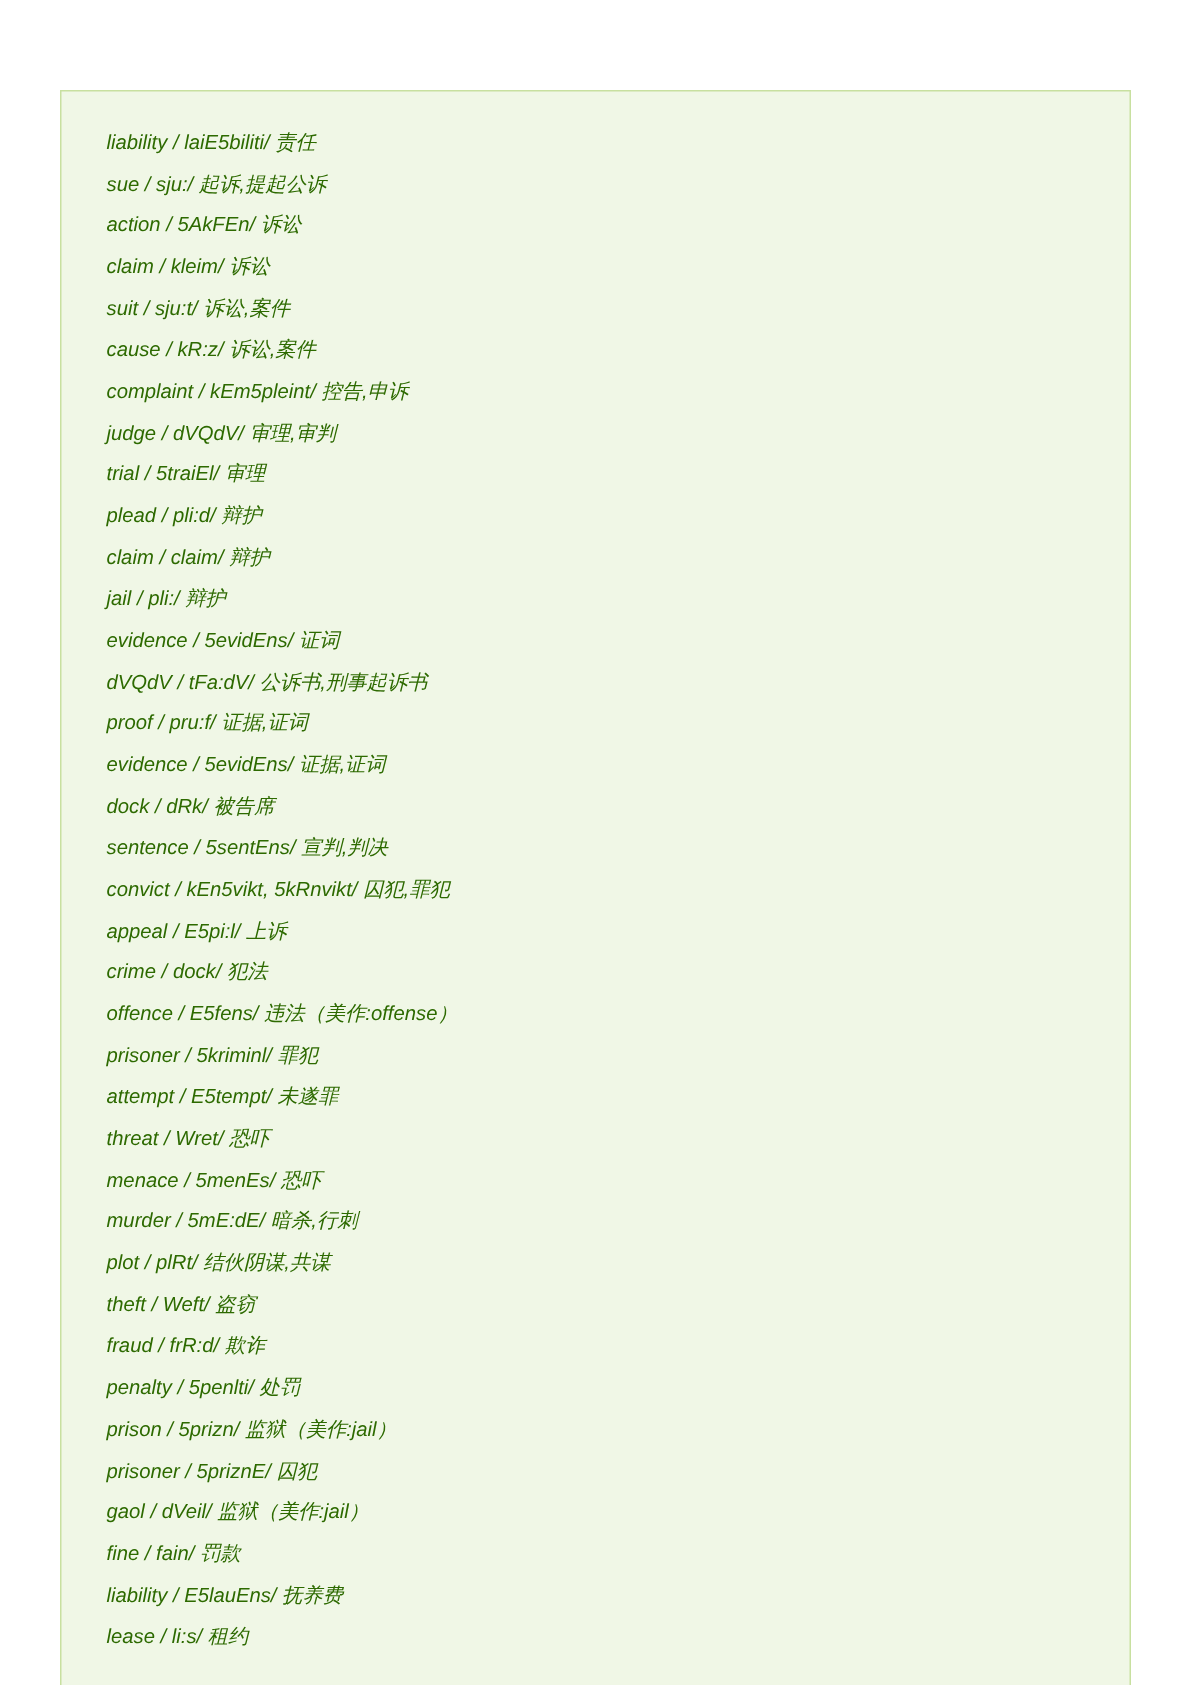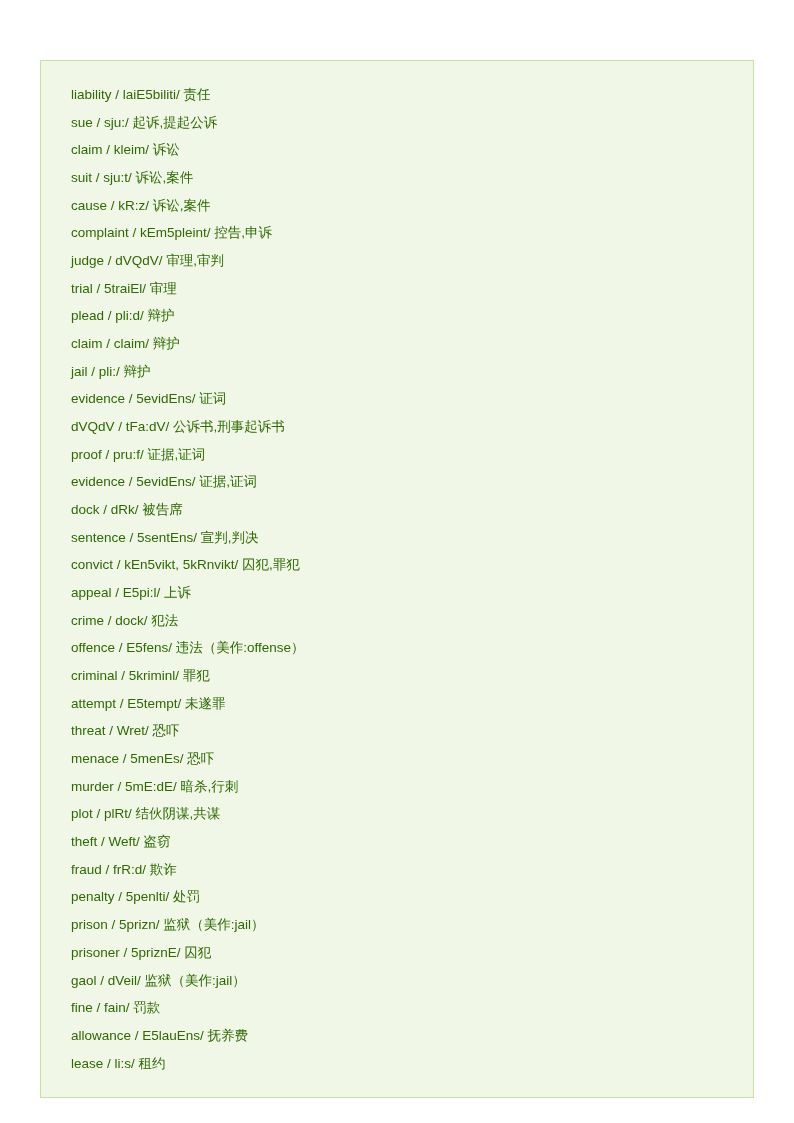--- a/index.html
+++ b/index.html
@@ -21,59 +21,61 @@
       background: #f0f7e6;
       border: 1px solid #c8e0a0;
       padding: 20px 30px;
       line-height: 2.0;
     }
     .vocab-entry {
       display: block;
       color: #2d6a00;
       font-size: 13.5px;
       line-height: 2.05;
+      font-style: italic;
     }
   </style>
 </head>
 <body>
 
 <div class="page">
   <div class="vocab-container">
     <div id="vocab-list">
         <span class="vocab-entry">liability / laiE5biliti/  责任</span>
         <span class="vocab-entry">sue / sju:/  起诉,提起公诉</span>
+        <span class="vocab-entry">action / 5AkFEn/  诉讼</span>
         <span class="vocab-entry">claim / kleim/  诉讼</span>
         <span class="vocab-entry">suit / sju:t/  诉讼,案件</span>
         <span class="vocab-entry">cause / kR:z/  诉讼,案件</span>
         <span class="vocab-entry">complaint / kEm5pleint/  控告,申诉</span>
         <span class="vocab-entry">judge / dVQdV/  审理,审判</span>
         <span class="vocab-entry">trial / 5traiEl/  审理</span>
         <span class="vocab-entry">plead / pli:d/  辩护</span>
         <span class="vocab-entry">claim / claim/  辩护</span>
         <span class="vocab-entry">jail / pli:/  辩护</span>
         <span class="vocab-entry">evidence / 5evidEns/  证词</span>
         <span class="vocab-entry">dVQdV / tFa:dV/  公诉书,刑事起诉书</span>
         <span class="vocab-entry">proof / pru:f/  证据,证词</span>
         <span class="vocab-entry">evidence / 5evidEns/  证据,证词</span>
         <span class="vocab-entry">dock / dRk/  被告席</span>
         <span class="vocab-entry">sentence / 5sentEns/  宣判,判决</span>
         <span class="vocab-entry">convict / kEn5vikt, 5kRnvikt/  囚犯,罪犯</span>
         <span class="vocab-entry">appeal / E5pi:l/  上诉</span>
         <span class="vocab-entry">crime / dock/  犯法</span>
         <span class="vocab-entry">offence / E5fens/  违法（美作:offense）</span>
-        <span class="vocab-entry">criminal / 5kriminl/  罪犯</span>
+        <span class="vocab-entry">prisoner / 5kriminl/  罪犯</span>
         <span class="vocab-entry">attempt / E5tempt/  未遂罪</span>
         <span class="vocab-entry">threat / Wret/  恐吓</span>
         <span class="vocab-entry">menace / 5menEs/  恐吓</span>
         <span class="vocab-entry">murder / 5mE:dE/  暗杀,行刺</span>
         <span class="vocab-entry">plot / plRt/  结伙阴谋,共谋</span>
         <span class="vocab-entry">theft / Weft/  盗窃</span>
         <span class="vocab-entry">fraud / frR:d/  欺诈</span>
         <span class="vocab-entry">penalty / 5penlti/  处罚</span>
         <span class="vocab-entry">prison / 5prizn/  监狱（美作:jail）</span>
         <span class="vocab-entry">prisoner / 5priznE/  囚犯</span>
         <span class="vocab-entry">gaol / dVeil/  监狱（美作:jail）</span>
         <span class="vocab-entry">fine / fain/  罚款</span>
-        <span class="vocab-entry">allowance / E5lauEns/  抚养费</span>
+        <span class="vocab-entry">liability / E5lauEns/  抚养费</span>
         <span class="vocab-entry">lease / li:s/  租约</span>
       </div>
   </div>
 </div>
 
 </body></html>

